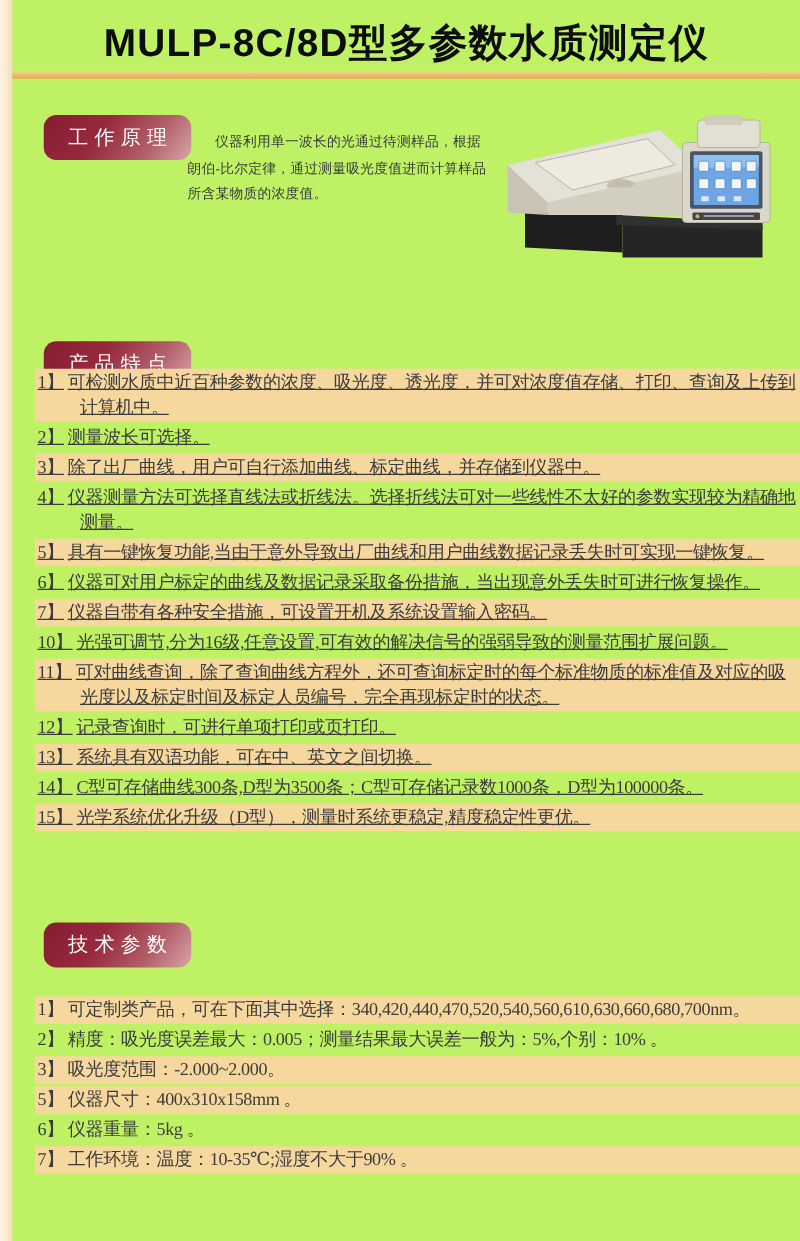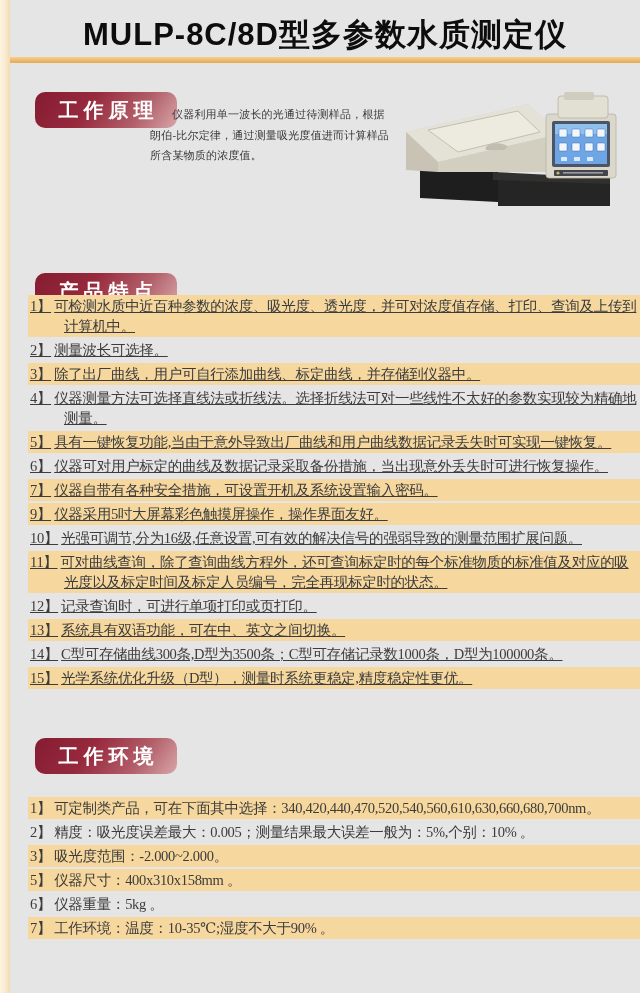--- a/index.html
+++ b/index.html
@@ -1,43 +1,42 @@
 <!DOCTYPE html>
 <html><head>
 <meta charset="utf-8">
 <style>
   * { margin:0; padding:0; box-sizing:border-box; }
   html,body { background:#ffffff; }
   .page {
     position:relative; width:640px; height:993px; overflow:hidden;
-    background:#e5e5e5;
+    background:#bef264;
     font-family:"Liberation Serif","DejaVu Serif",serif;
     color:#3c3c3c;
   }
   .left-band {
     position:absolute; left:0; top:0; width:10px; height:993px;
     background:linear-gradient(to right,#fdf4e2 0%,#f9ead0 55%,#f1dcb2 100%);
   }
   .page-title {
     position:absolute; top:14px; left:10px; width:630px;
     text-align:center;
     font-family:"Liberation Sans","DejaVu Sans",sans-serif;
     font-weight:bold; font-size:31px; letter-spacing:1px; color:#0d0d0d;
   }
   .gold-bar {
     position:absolute; top:57px; left:10px; width:630px; height:6px;
     background:linear-gradient(to bottom,#f7d191 0%,#efbe71 45%,#e5a952 100%);
   }
   .badge {
-    position:absolute; width:142px; height:36px; border-radius:10px;
+    position:absolute; width:118px; height:36px; border-radius:10px;
     background:linear-gradient(125deg,#851c31 0%,#97293d 38%,#b25f6a 72%,#d8a6a8 100%);
-    color:#ffffff; font-size:20px; letter-spacing:5px;
+    color:#ffffff; font-size:16px; letter-spacing:5px;
     display:flex; align-items:center; justify-content:center;
     text-indent:5px;
-    font-weight:bold;
   }
   .badge-principle { top:92px;  left:35px; }
   .badge-features  { top:233px; left:35px;margin-top:40px; }
   .badge-specs     { top:738px; left:35px; }
 
   .principle-text {
     position:absolute; top:104px; left:150px; width:242px;
     font-size:11px; line-height:20.5px; text-indent:2em;
     color:#3a3a3a; letter-spacing:0.2px;
   }
@@ -115,30 +114,29 @@
 
   <div class="badge badge-features">产品特点</div>
   <div class="num-list features-list" id="features-list">
       <div class="row hl"><span class="num">1】</span><span>可检测水质中近百种参数的浓度、吸光度、透光度，并可对浓度值存储、打印、查询及上传到计算机中。</span></div>
       <div class="row"><span class="num">2】</span><span>测量波长可选择。</span></div>
       <div class="row hl"><span class="num">3】</span><span>除了出厂曲线，用户可自行添加曲线、标定曲线，并存储到仪器中。</span></div>
       <div class="row"><span class="num">4】</span><span>仪器测量方法可选择直线法或折线法。选择折线法可对一些线性不太好的参数实现较为精确地测量。</span></div>
       <div class="row hl"><span class="num">5】</span><span>具有一键恢复功能,当由于意外导致出厂曲线和用户曲线数据记录丢失时可实现一键恢复。</span></div>
       <div class="row"><span class="num">6】</span><span>仪器可对用户标定的曲线及数据记录采取备份措施，当出现意外丢失时可进行恢复操作。</span></div>
       <div class="row hl"><span class="num">7】</span><span>仪器自带有各种安全措施，可设置开机及系统设置输入密码。</span></div>
-      <div class="row hl"><span class="num">9】</span><span>仪器采用5吋大屏幕彩色触摸屏操作，操作界面友好。</span></div>
       <div class="row"><span class="num">10】</span><span>光强可调节,分为16级,任意设置,可有效的解决信号的强弱导致的测量范围扩展问题。</span></div>
       <div class="row hl"><span class="num">11】</span><span>可对曲线查询，除了查询曲线方程外，还可查询标定时的每个标准物质的标准值及对应的吸光度以及标定时间及标定人员编号，完全再现标定时的状态。</span></div>
       <div class="row"><span class="num">12】</span><span>记录查询时，可进行单项打印或页打印。</span></div>
       <div class="row hl"><span class="num">13】</span><span>系统具有双语功能，可在中、英文之间切换。</span></div>
       <div class="row"><span class="num">14】</span><span>C型可存储曲线300条,D型为3500条；C型可存储记录数1000条，D型为100000条。</span></div>
       <div class="row hl"><span class="num">15】</span><span>光学系统优化升级（D型），测量时系统更稳定,精度稳定性更优。</span></div>
     </div>
 
-  <div class="badge badge-specs">工作环境</div>
+  <div class="badge badge-specs">技术参数</div>
   <div class="num-list specs-list" id="specs-list">
       <div class="row hl"><span class="num">1】</span><span>可定制类产品，可在下面其中选择：340,420,440,470,520,540,560,610,630,660,680,700nm。</span></div>
       <div class="row"><span class="num">2】</span><span>精度：吸光度误差最大：0.005；测量结果最大误差一般为：5%,个别：10% 。</span></div>
       <div class="row hl"><span class="num">3】</span><span>吸光度范围：-2.000~2.000。</span></div>
       <div class="row hl"><span class="num">5】</span><span>仪器尺寸：400x310x158mm 。</span></div>
       <div class="row"><span class="num">6】</span><span>仪器重量：5kg 。</span></div>
       <div class="row hl"><span class="num">7】</span><span>工作环境：温度：10-35℃;湿度不大于90% 。</span></div>
     </div>
 
 </div>

